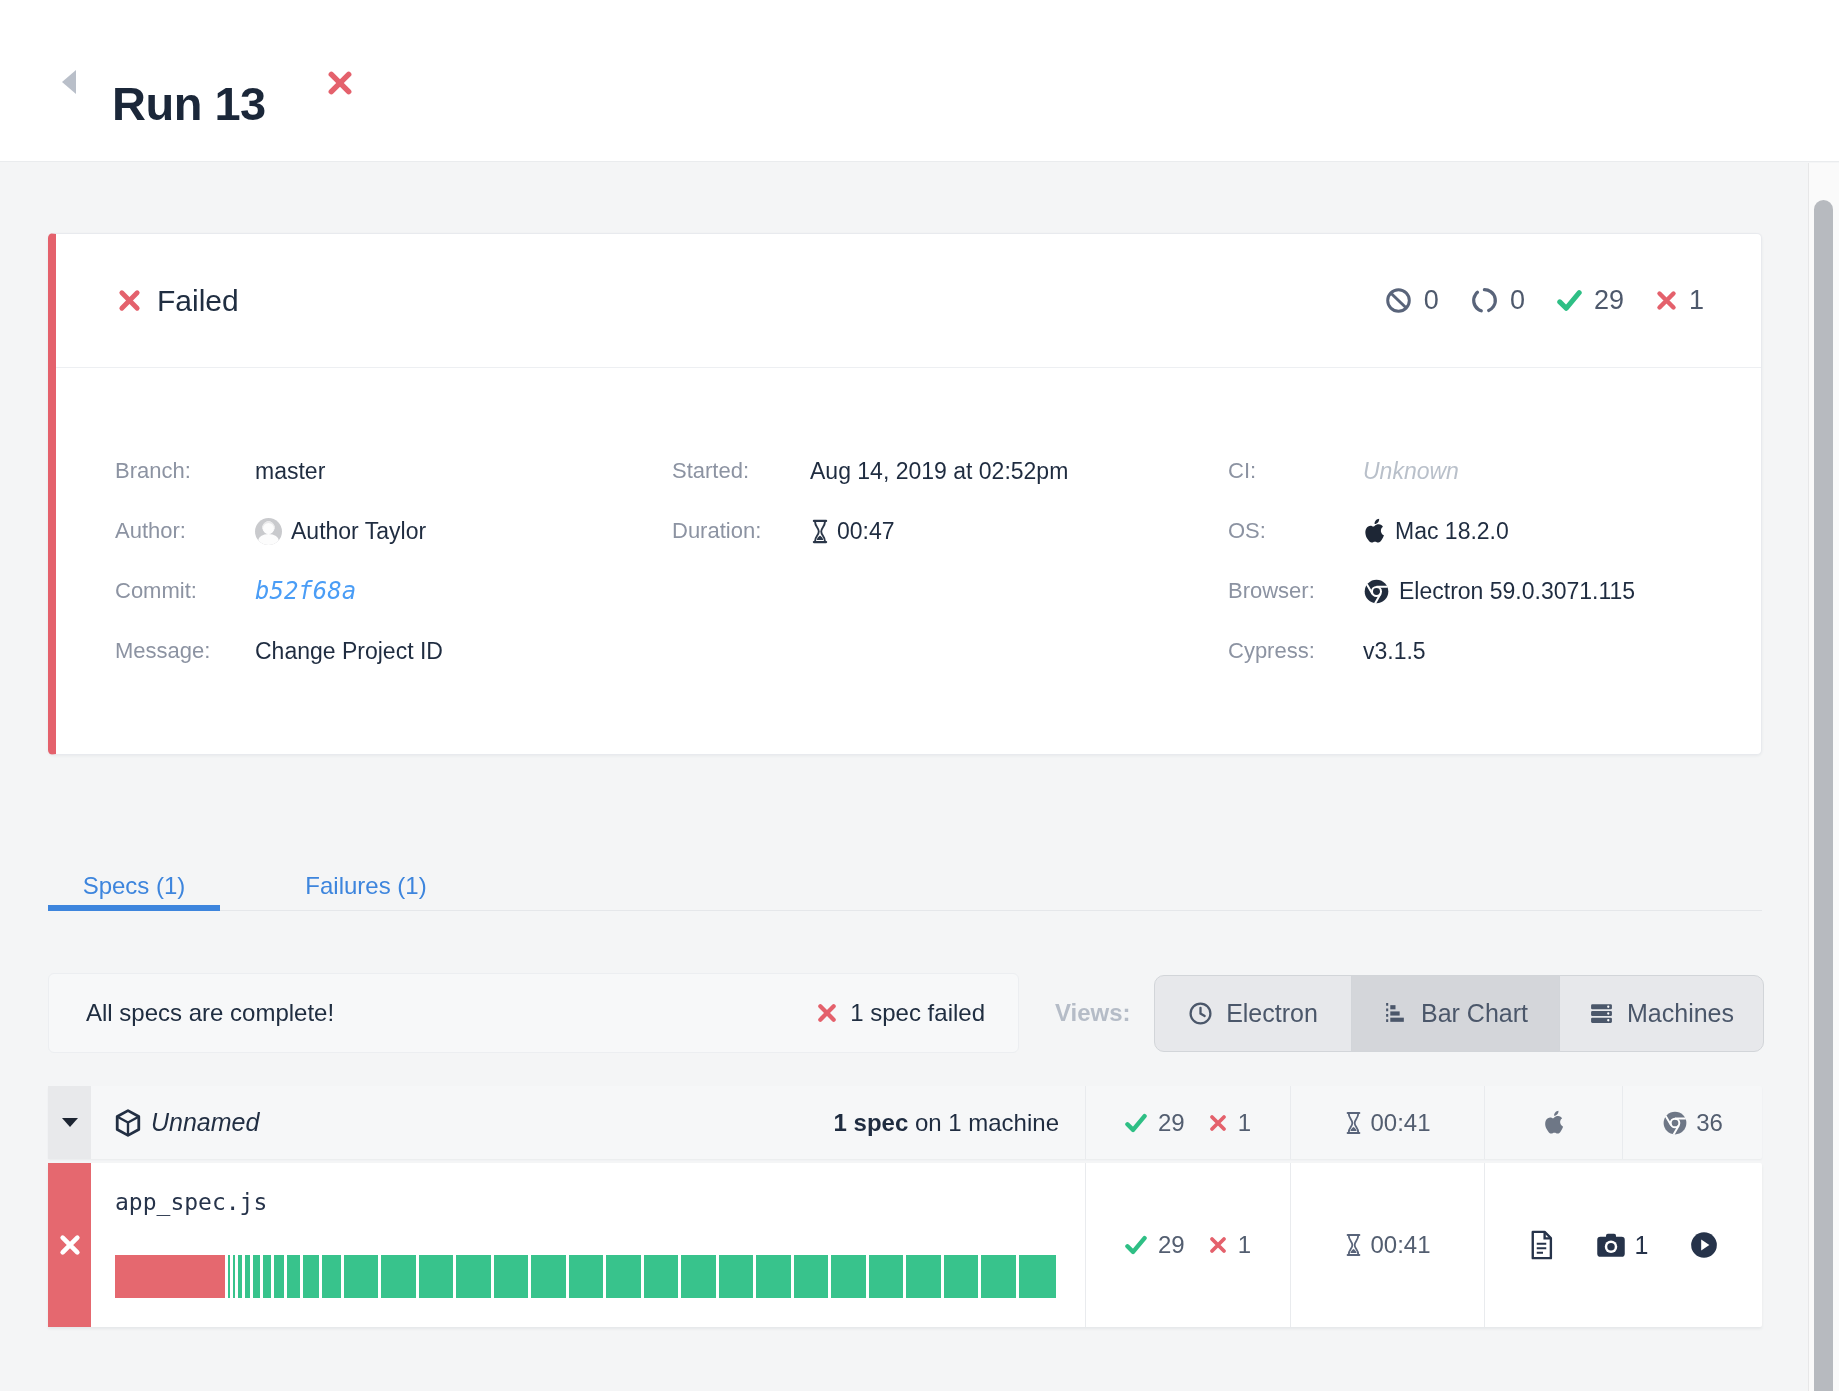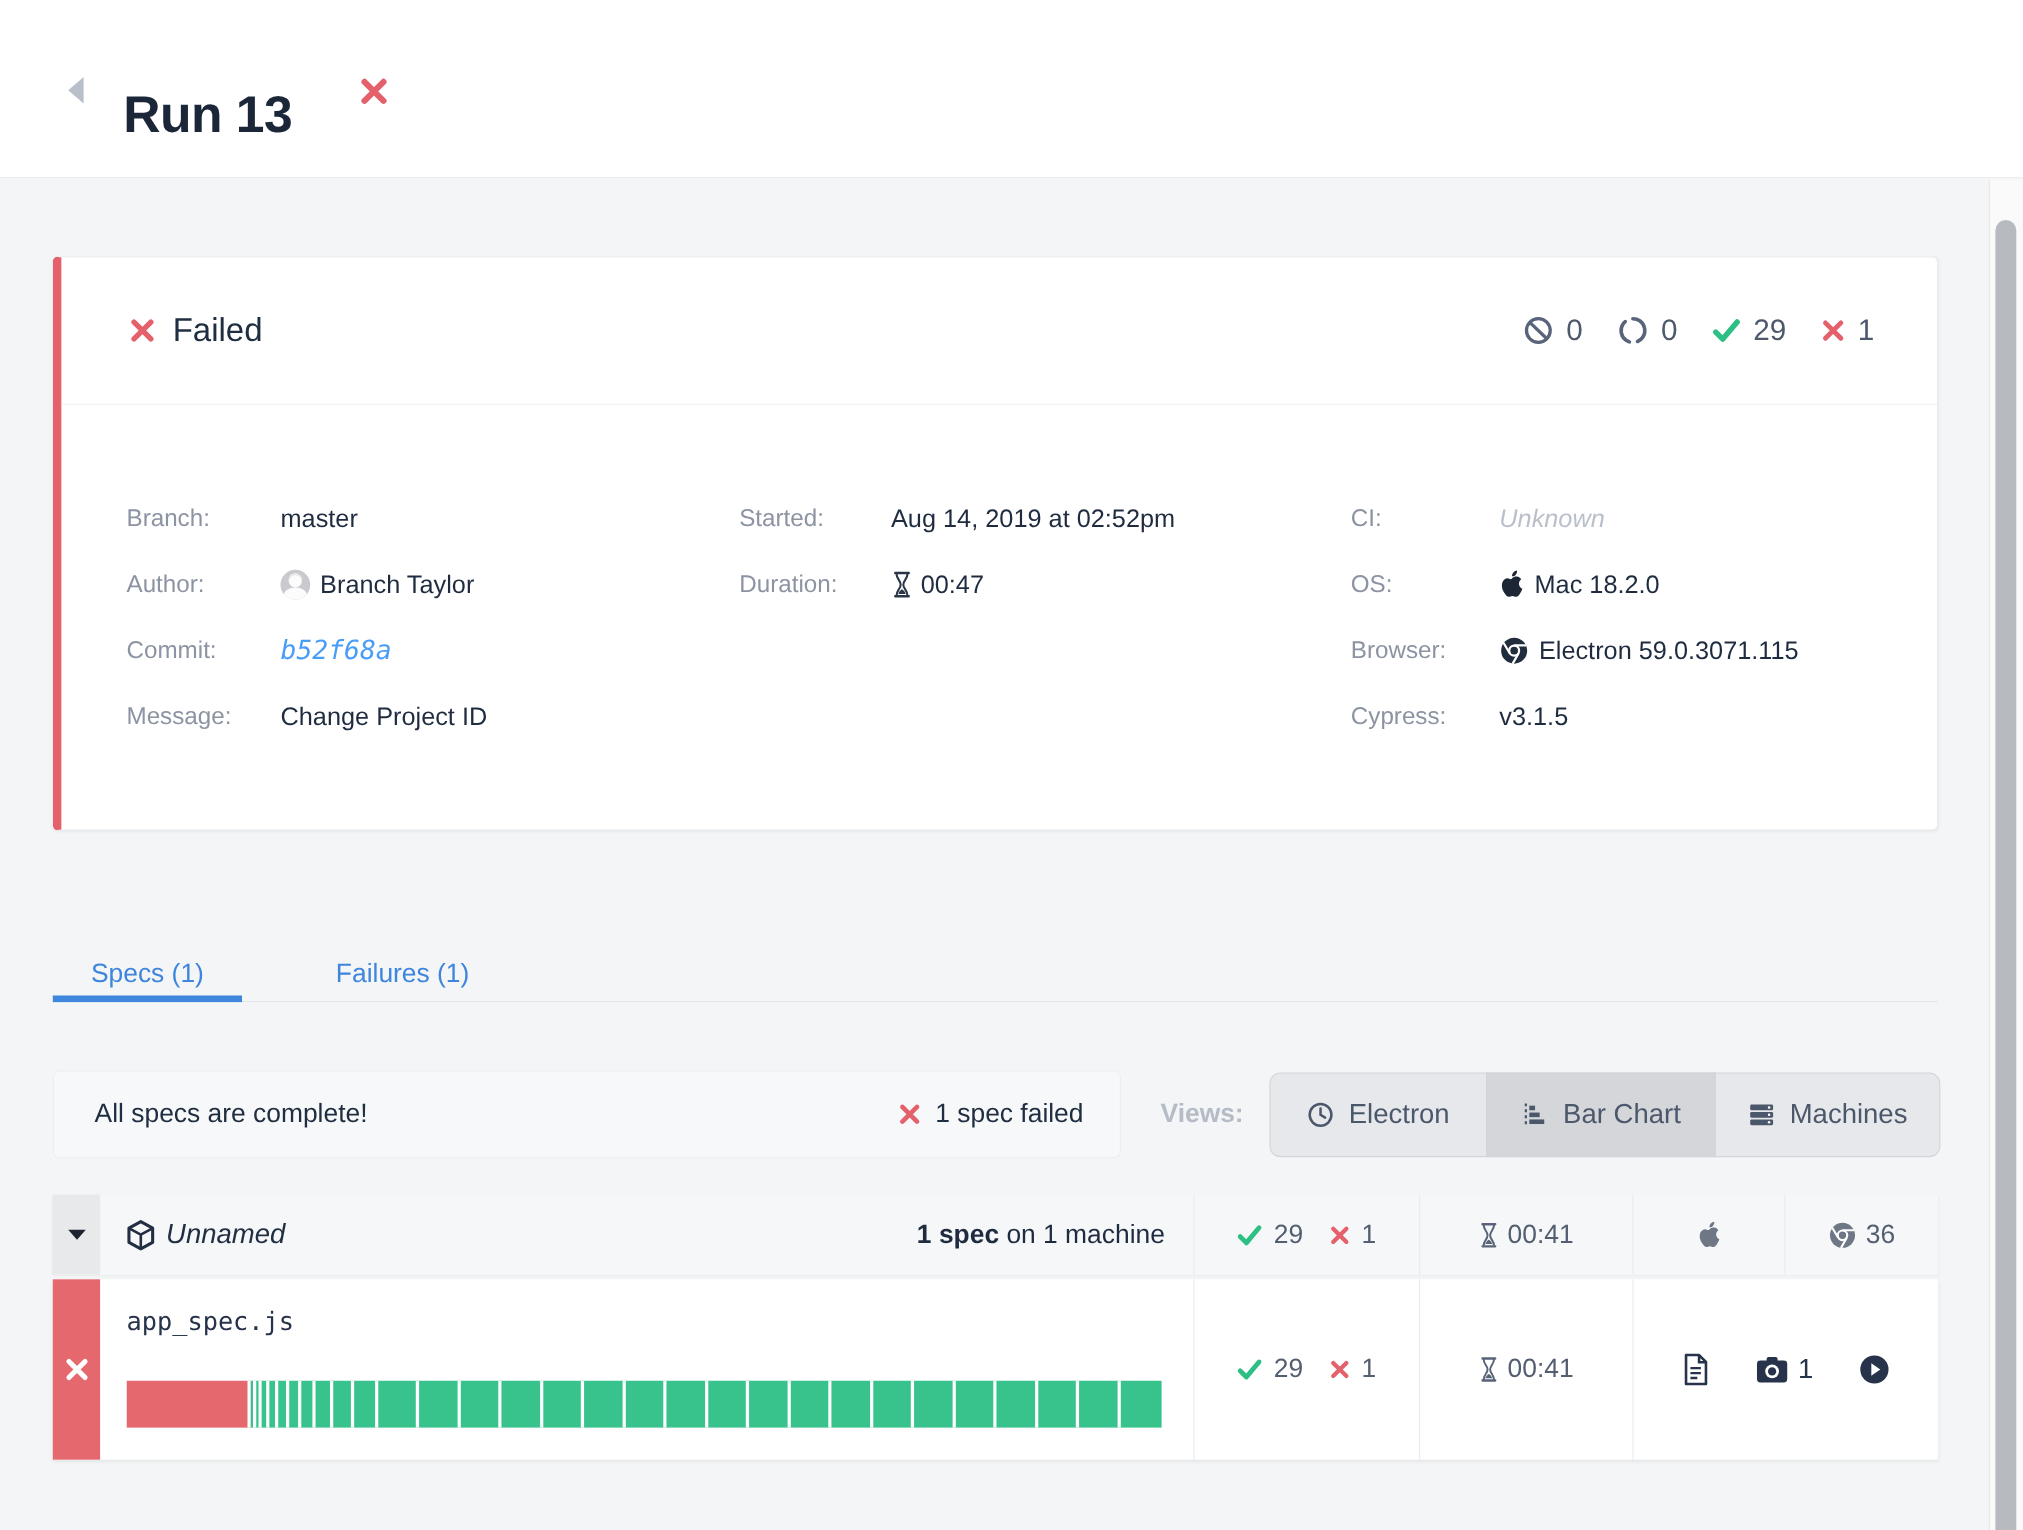--- a/index.html
+++ b/index.html
@@ -154,21 +154,21 @@
 
     <div class="dcol c1">
       <div class="drow">
         <span class="dlabel">Branch:</span>
         <span class="dval">master</span>
       </div>
       <div class="drow">
         <span class="dlabel">Author:</span>
         <span class="dval">
             <span class="avatar"></span>
-            <span>Branch Taylor</span>
+            <span>Author Taylor</span>
           </span>
       </div>
       <div class="drow">
         <span class="dlabel">Commit:</span>
         <span class="dval link">b52f68a</span>
       </div>
       <div class="drow">
         <span class="dlabel">Message:</span>
         <span class="dval">Change Project ID</span>
       </div>

